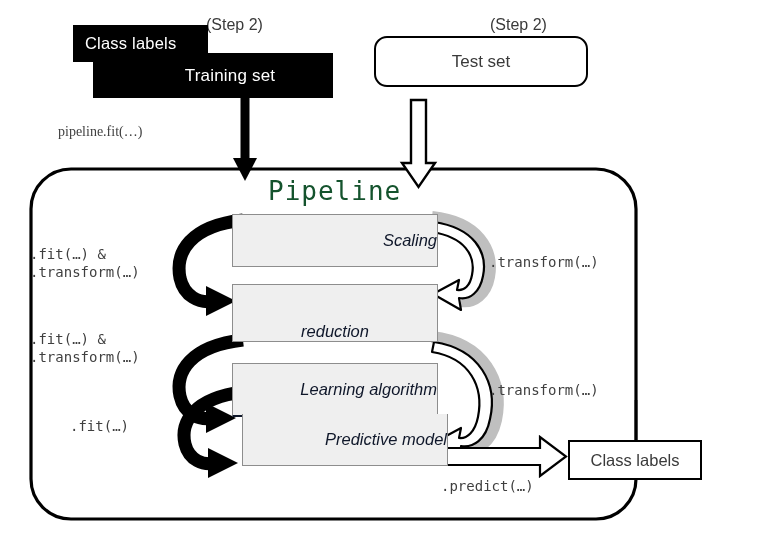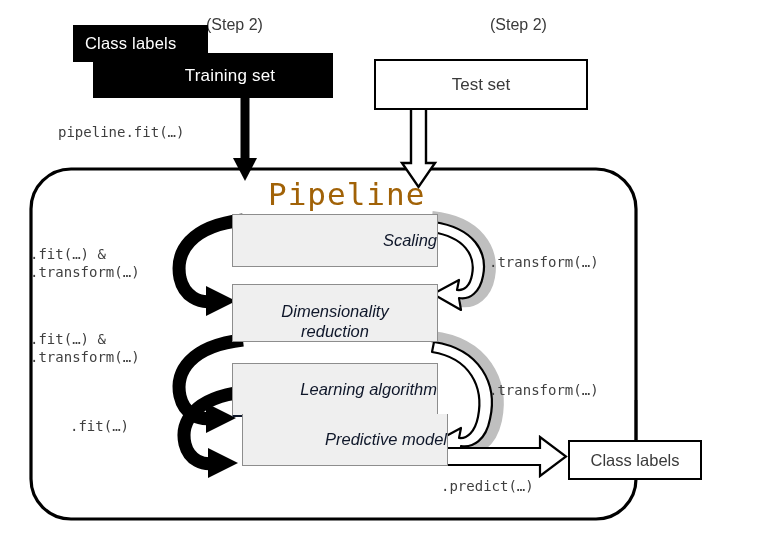--- a/index.html
+++ b/index.html
@@ -21,21 +21,21 @@
 
   
   .step{position:absolute;font-size:16px;color:#3a3a3a;}
 
   
   .code{position:absolute;font-family:"DejaVu Sans Mono","Liberation Mono",monospace;
         font-size:14px;color:#3f3f3f;white-space:pre;line-height:1.32;}
 
   
   .pipetitle{position:absolute;font-family:"DejaVu Sans Mono","Liberation Mono",monospace;
-             font-size:31px;color:#a16207;letter-spacing:1px;}
+             font-size:26px;color:#14532d;letter-spacing:1px;}
 
   
   .stagebox{position:absolute;background:#efefef;border:1px solid #8d8d8d;
             display:flex;align-items:center;justify-content:flex-end;
             text-align:center;font-size:16.5px;color:#0f172a;line-height:1.18;font-style:italic;}
   .stagebox.joined-top{border-bottom:2px solid #0f172a;}
   .stagebox.joined-bot{border-top:none;}
 </style>
 </head>
 <body>
@@ -112,34 +112,33 @@
   <div class="step" style="left:442px;top:16px;margin-left:48px;">(Step 2)</div>
 
   <div class="darkbox cl" style="left:73px;top:25px;width:123px;height:37px;">
     <span>Class labels</span>
   </div>
 
   <div class="darkbox" style="left:93px;top:53px;width:206px;height:45px;">
     <span>Training set</span>
   </div>
 
-  <div class="whitebox" style="left:374px;top:59px;width:210px;height:47px;">
+  <div class="whitebox" style="left:374px;top:36px;width:210px;height:47px;border-radius:13px;">
     <span>Test set</span>
   </div>
 
-  <div class="code" style="left:58px;top:123px;">pipeline.fit(…)</div>
+  <div class="code" style="left:58px;top:123px;font-family:Liberation Serif, serif;">pipeline.fit(…)</div>
 
   <div class="pipetitle" style="left:268px;top:176px;">Pipeline</div>
 
   <div class="stagebox" style="left:232px;top:214px;width:204px;height:51px;">
     <span>Scaling</span>
   </div>
 
   <div class="stagebox" style="left:232px;top:284px;width:204px;height:56px;flex-direction:column;">
-    <span>Dimensionality</span>
     <span>reduction</span>
   </div>
 
   <div class="stagebox joined-top" style="left:232px;top:363px;width:204px;height:51px;">
     <span>Learning algorithm</span>
   </div>
 
   <div class="stagebox joined-bot" style="left:232px;top:414px;width:204px;height:51px;margin-left:10px;">
     <span>Predictive model</span>
   </div>

